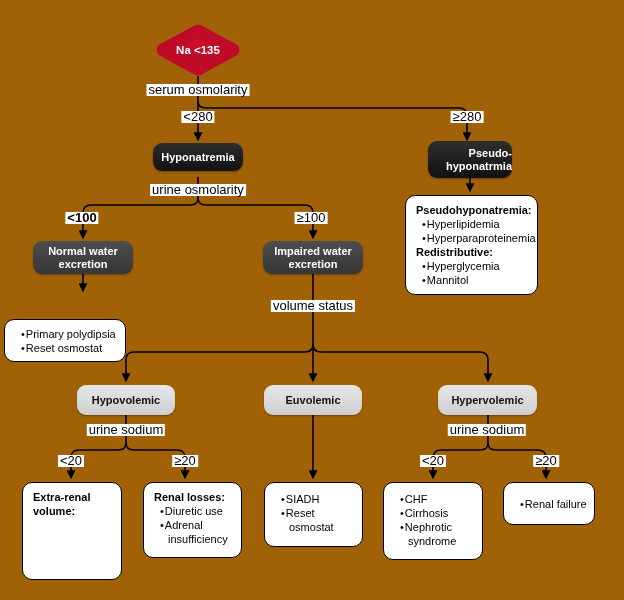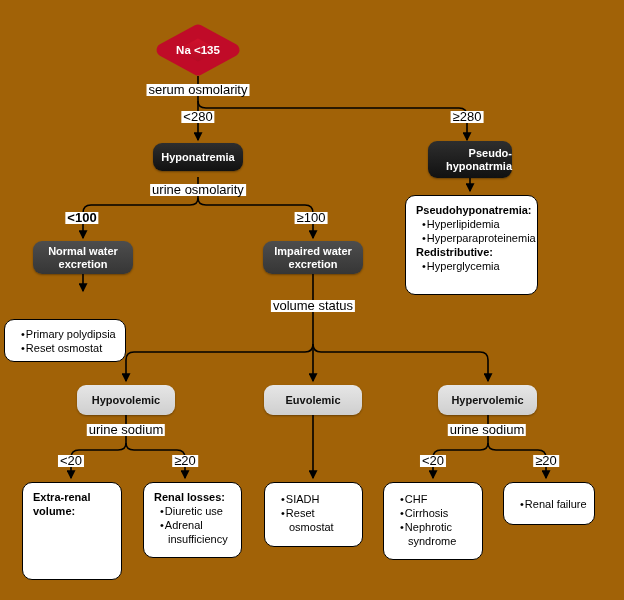--- a/index.html
+++ b/index.html
@@ -133,20 +133,21 @@
 
   <div class="detail" style="left:405px;top:195px;width:133px;height:100px;">
     <div class="dheading">Pseudohyponatremia:</div>
     <ul class="ind">
       <li>Hyperlipidemia</li>
       <li>Hyperparaproteinemia</li>
     </ul>
     <div class="dheading">Redistributive:</div>
     <ul class="ind">
       <li>Hyperglycemia</li>
+      <li>Mannitol</li>
     </ul>
   </div>
 
   <div class="detail vcenter" style="left:4px;top:295px;width:122px;height:43px;margin-top:24px;">
     <ul class="ind">
       <li>Primary polydipsia</li>
       <li>Reset osmostat</li>
     </ul>
   </div>
 

